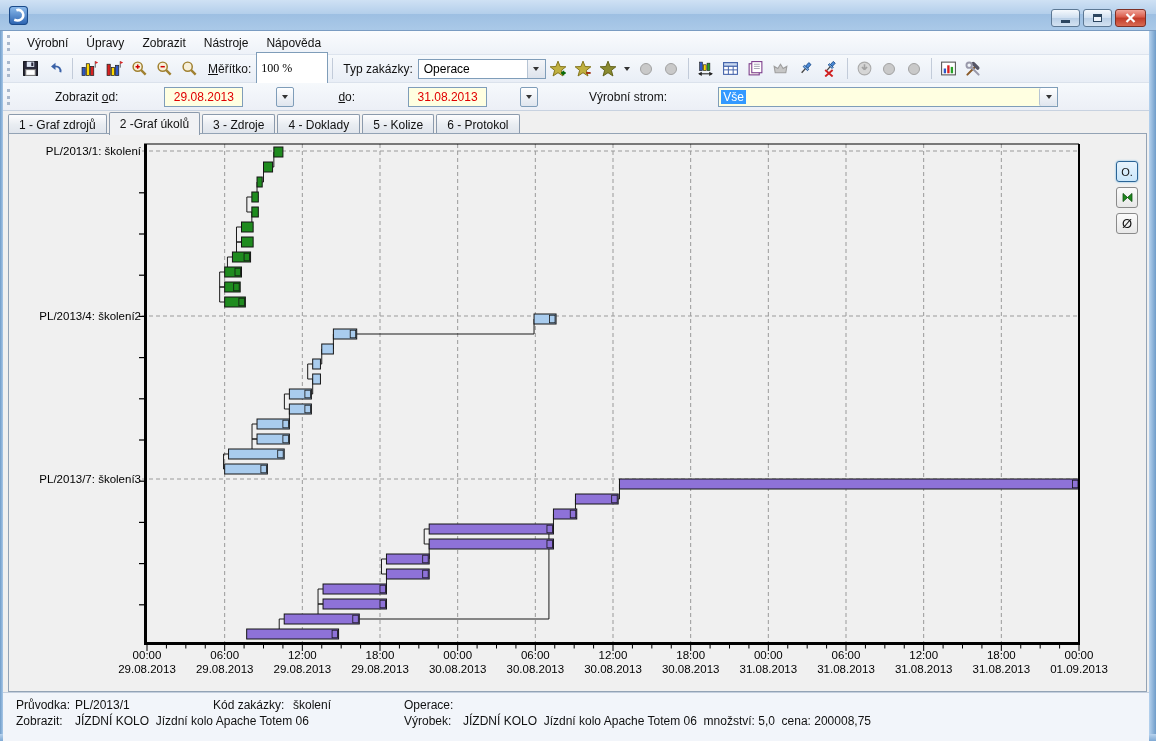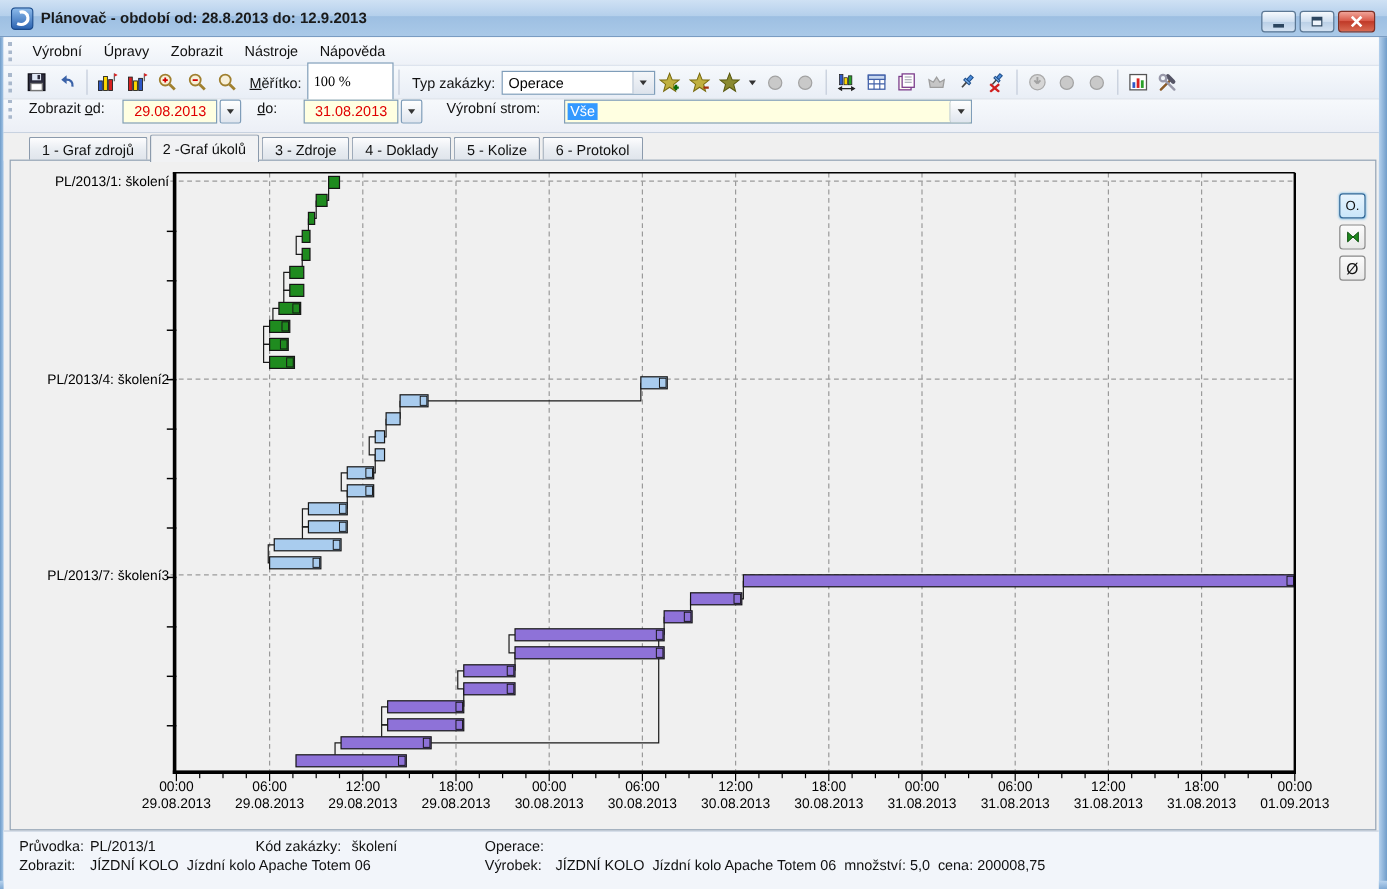--- a/index.html
+++ b/index.html
@@ -45,34 +45,34 @@
   .combo{height:20px;border:1px solid #7f9db9;background:#fff;display:flex;align-items:center;
     box-sizing:border-box;position:relative;}
   .combo .val{font-size:12px;padding:0 5px;flex:1;white-space:nowrap;overflow:hidden;}
   .combo .cbtn{width:17px;height:100%;background:linear-gradient(#f4f6f9,#dde3ec);
     border-left:1px solid #b6c4d4;display:flex;align-items:center;justify-content:center;}
   .arrow-down{width:0;height:0;border-left:3.5px solid transparent;border-right:3.5px solid transparent;
     border-top:4px solid #333;}
   
   .filterbar{position:absolute;left:3px;top:83px;width:1146px;height:28px;
     background:linear-gradient(#f6f9fc,#eceff6);border-bottom:1px solid #c8d2e0;
-    box-sizing:border-box;display:flex;align-items:flex-start;}
+    box-sizing:border-box;display:flex;align-items:center;gap:31px;}
   .flabel{font-size:12px;color:#111;white-space:nowrap;}
   .key{text-decoration:underline;}
   .datefield{width:79px;height:20px;border:1px solid #7f9db9;background:#ffffe1;
     color:#e00000;font-size:12px;display:flex;align-items:center;justify-content:center;box-sizing:border-box;}
   .dropbtn{width:18px;height:20px;border:1px solid #7f9db9;border-radius:2px;margin-left:2px;
     background:linear-gradient(#ffffff,#dfe5ee);display:flex;align-items:center;justify-content:center;box-sizing:border-box;}
   .treecombo{width:340px;height:20px;border:1px solid #7f9db9;background:#ffffe1;
     display:flex;align-items:center;box-sizing:border-box;}
   .treecombo .sel{font-size:12px;background:#3399ff;color:#fff;padding:0 2px;margin-left:2px;}
   .treecombo .spacer{flex:1;}
   
   .tabzone{position:absolute;left:3px;top:111px;width:1146px;height:23px;background:#f0f0f0;
-    display:flex;align-items:flex-end;padding-left:21px;box-sizing:border-box;}
+    display:flex;align-items:flex-end;padding-left:5px;box-sizing:border-box;}
   .tab{height:20px;padding:0 10px;margin-right:2px;border:1px solid #8b9aac;border-bottom:none;
     border-radius:2px 2px 0 0;background:linear-gradient(#fdfdfe,#e9edf2 50%,#dfe4eb);
     font-size:12px;display:flex;align-items:center;box-sizing:border-box;color:#111;}
   .tab.active{height:23px;background:#f1f2f4;position:relative;z-index:3;margin-bottom:-1px;}
   
   .content{position:absolute;left:8px;top:133px;width:1139px;height:559px;
     background:#f0f0f0;border:1px solid #93a3b5;box-sizing:border-box;z-index:2;}
   .side-btn{position:absolute;width:22px;height:21px;border:1px solid #8a8a8a;border-radius:3px;
     background:linear-gradient(#fbfbfb,#e8e8e8);display:flex;align-items:center;justify-content:center;
     font-size:11px;color:#111;box-sizing:border-box;}
@@ -95,21 +95,20 @@
     <svg class="title-icon" viewBox="0 0 18 18">
       <defs>
           <linearGradient id="tg" x1="0" y1="0" x2="0" y2="1">
         <stop offset="0" stop-color="#8ebcec"></stop>
             <stop offset="1" stop-color="#2a62b0"></stop>
           </linearGradient>
         </defs>
       <rect x="0.5" y="0.5" width="17" height="17" rx="3" fill="url(#tg)" stroke="#1a4a8a"></rect>
       <path d="M5 13c5 2 9-1 8.5-5C13 4.5 10 3 7 4" stroke="#ffffff" stroke-width="2.4" fill="none"></path>
     </svg>
-    <span class="title-text">Plánovač - období od: 28.8.2013 do: 12.9.2013</span>
     <div class="winbtns">
       <div class="wbtn">
           <div class="glyph-min"></div>
         </div>
       <div class="wbtn">
           <div class="glyph-restore"></div>
         </div>
       <div class="wbtn close">
         <svg width="11" height="10" viewBox="0 0 11 10">
           <path d="M1.5 1 L9.5 9 M9.5 1 L1.5 9" stroke="#fff" stroke-width="2.2"></path>

